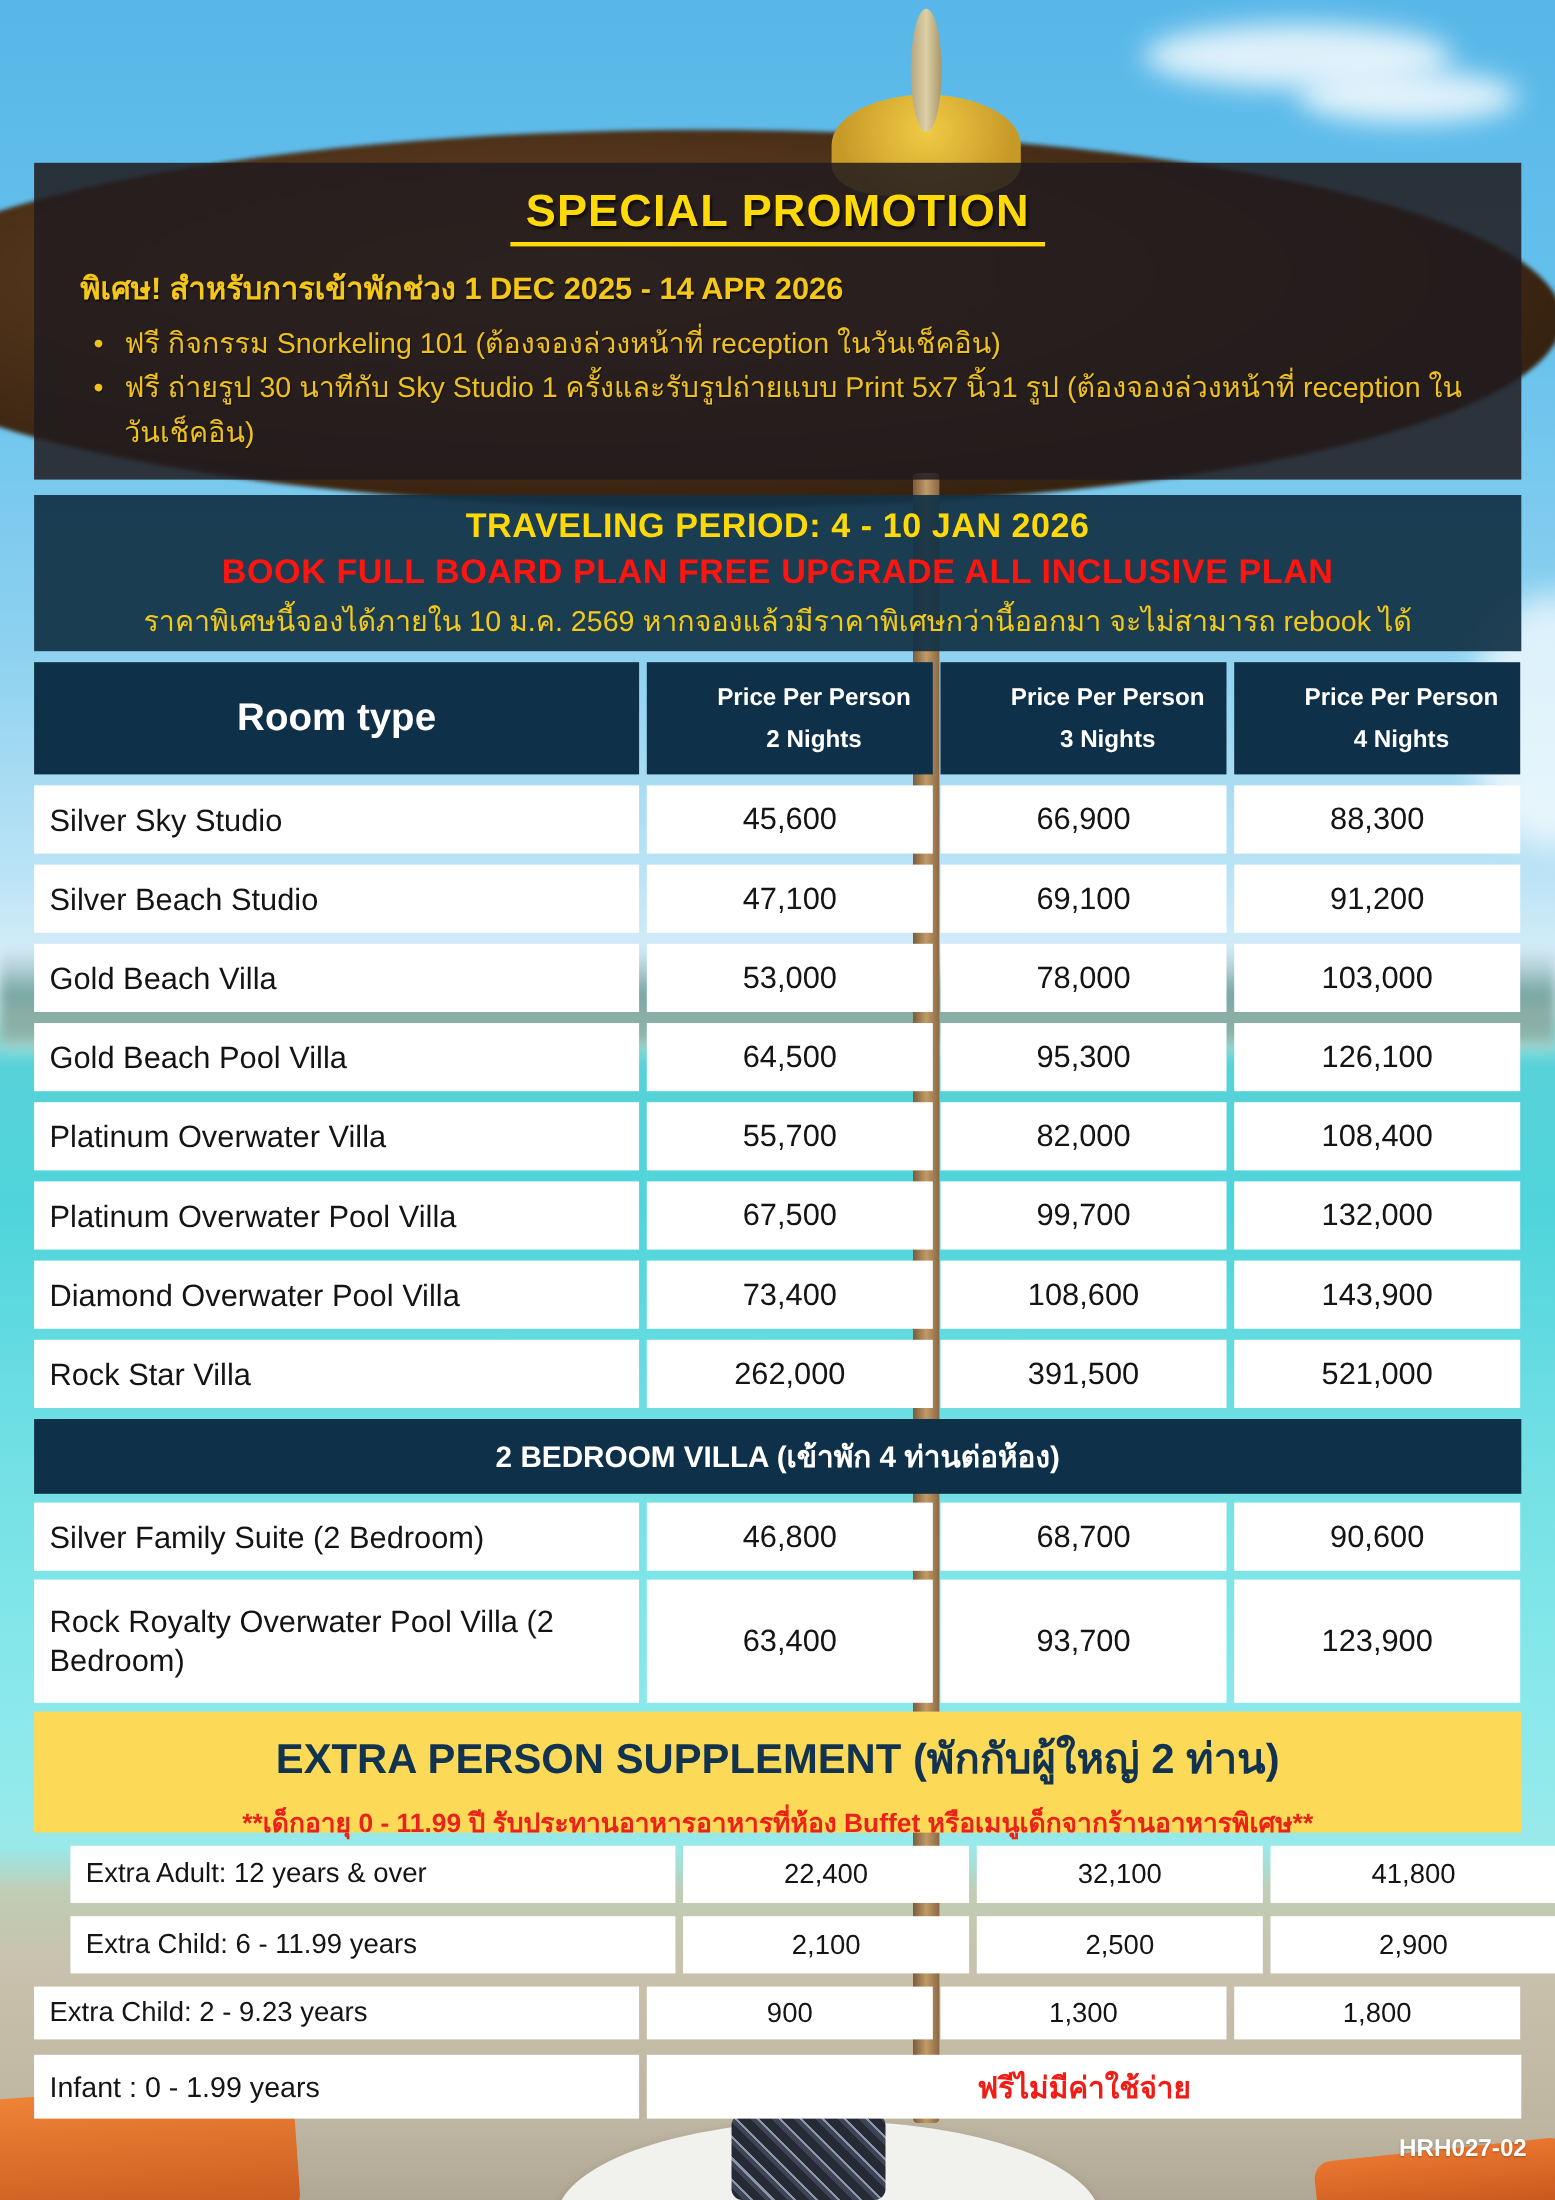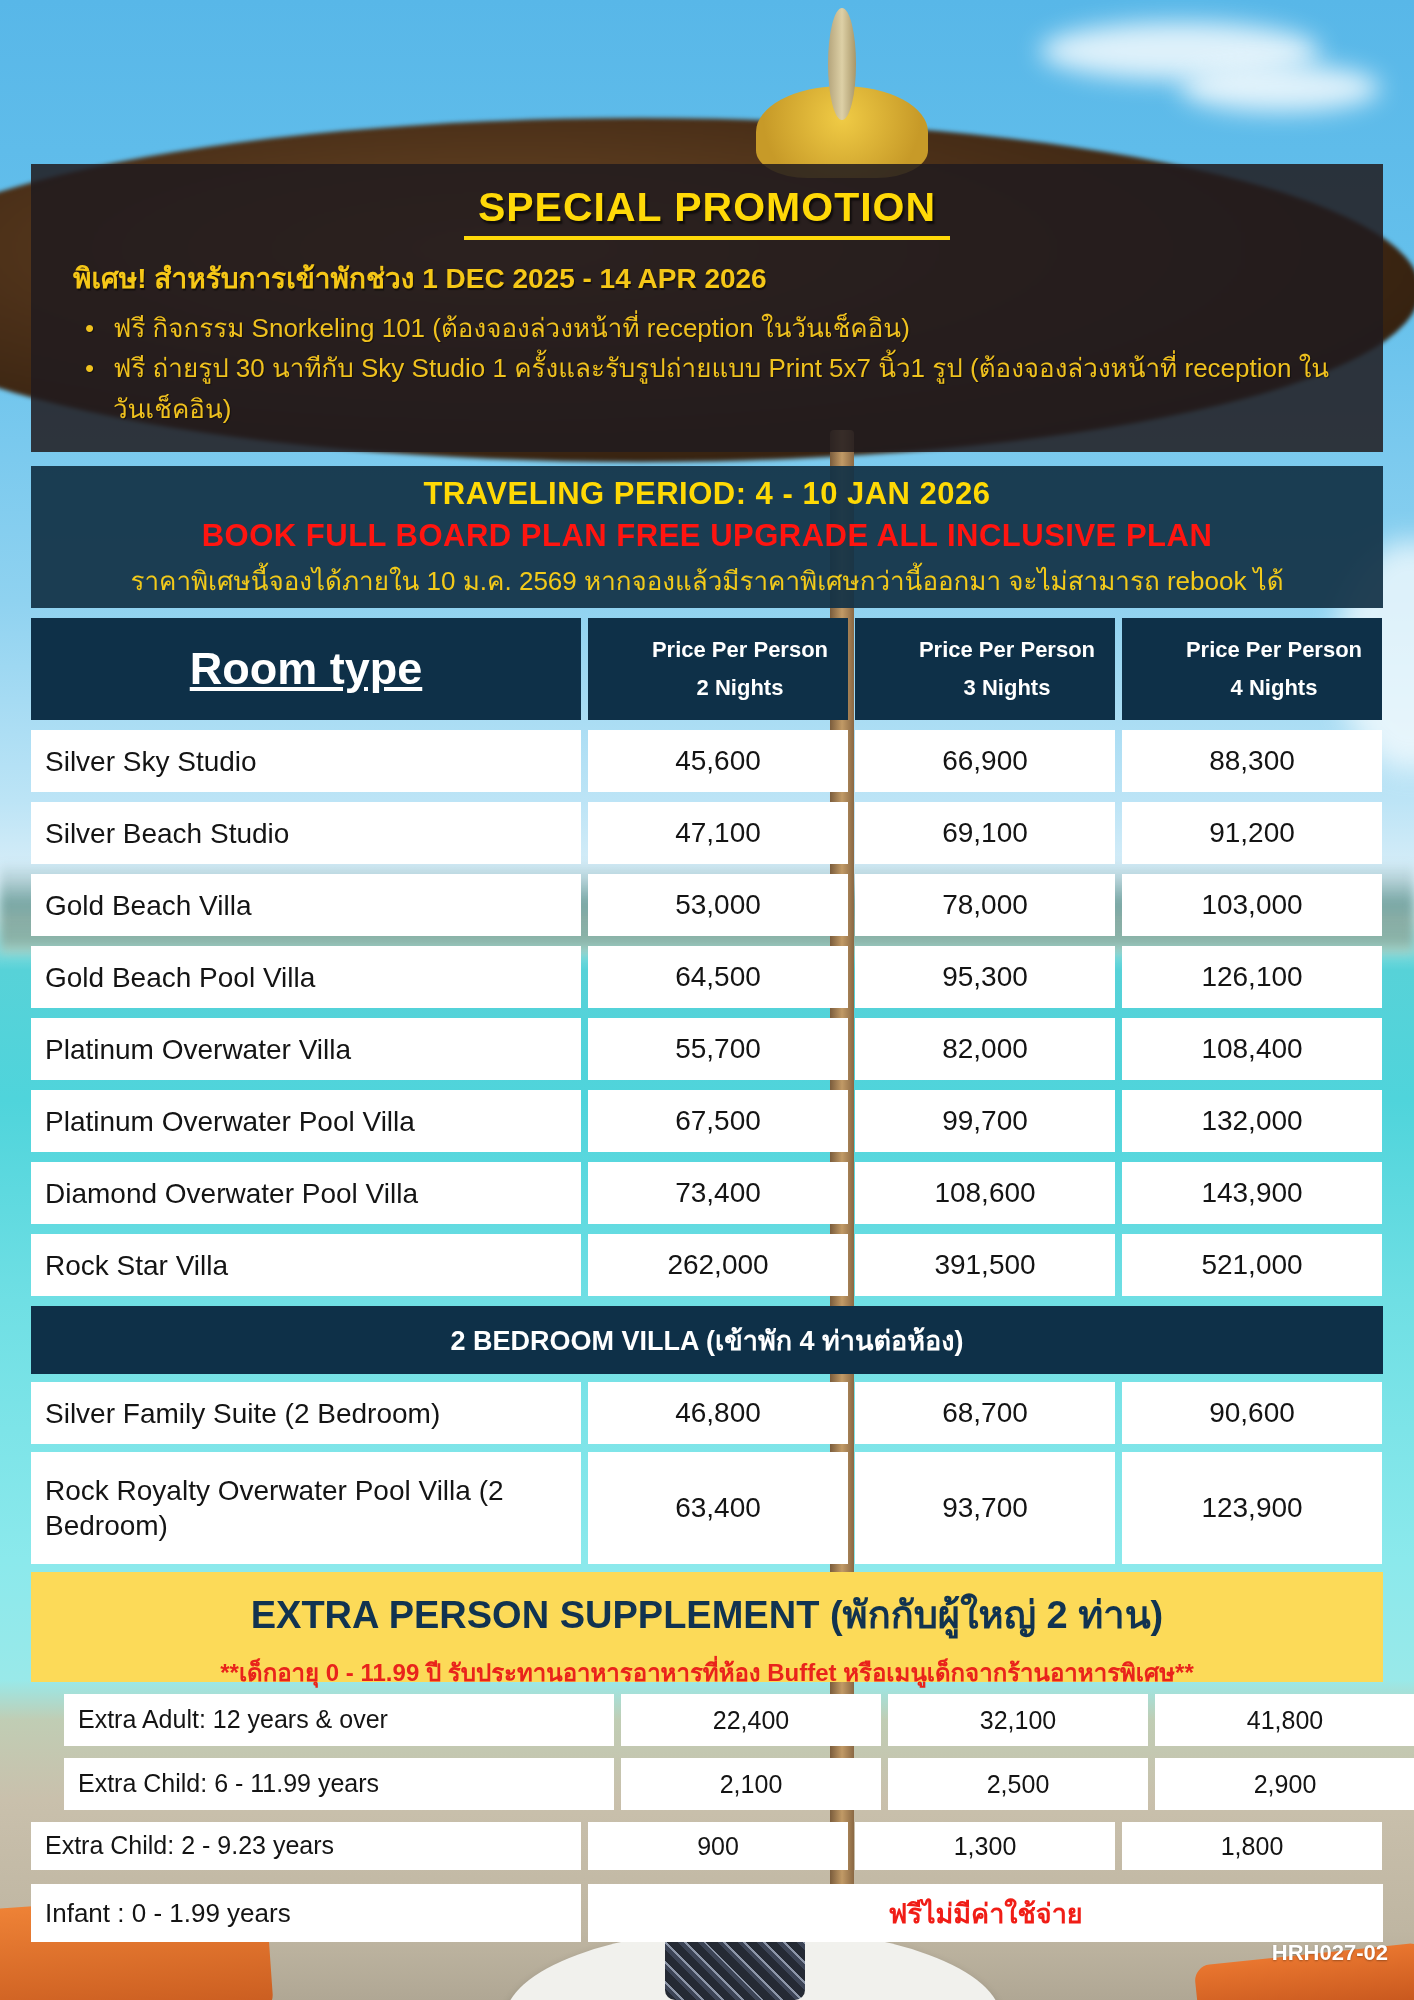--- a/index.html
+++ b/index.html
@@ -34,21 +34,21 @@
     background:linear-gradient(90deg,#7A5C3C,#C19A66,#8A6844); }
   .cushion-l { position:absolute; left:-22px; top:1900px; width:292px; height:122px; border-radius:18px;
     background:linear-gradient(180deg,#EE8236,#C85B1F); transform:rotate(-4deg); }
   .cushion-r { position:absolute; left:1196px; top:1954px; width:232px; height:58px; border-radius:16px;
     background:linear-gradient(180deg,#E9762F,#C8581E); transform:rotate(-6deg); }
   .side-table { position:absolute; left:505px; top:1928px; width:496px; height:182px; border-radius:50%;
     background:#F1F1ED; box-shadow:0 4px 10px rgba(0,0,0,0.18); }
   .basket { position:absolute; left:665px; top:1922px; width:140px; height:78px; border-radius:10px;
     background:repeating-linear-gradient(45deg,#252A34 0 8px,#3C4456 8px 12px, #8d96a8 12px 14px); }
   
-  .content { position:absolute; left:31px; top:16px; width:1352px; z-index:1; }
+  .content { position:absolute; left:31px; top:0; width:1352px; z-index:1; }
   .promo-box { margin-top:148px; height:288px; padding:20px 42px 0;
     background:rgba(33,27,30,0.86); text-align:left; }
   .promo-title-wrap { text-align:center; }
   .promo-title { display:inline-block; color:#FFD908; font-size:41px; font-weight:bold;
     letter-spacing:1px; border-bottom:4px solid #FFD908; padding:0 14px 5px;
     text-shadow:2px 3px 2px rgba(0,0,0,0.6); }
   .promo-sub { margin-top:16px; color:#F5C717; font-size:28px; font-weight:bold;
     text-shadow:1px 2px 1px rgba(0,0,0,0.5); }
   .promo-bullets { list-style:none; margin-top:8px; }
   .promo-bullets li { position:relative; padding-left:40px; color:#EFC11E; font-size:26px;
@@ -59,21 +59,21 @@
   .period-l1 { color:#FFD905; font-size:31px; font-weight:bold; letter-spacing:0.5px; }
   .period-l2 { color:#FF1510; font-size:31px; font-weight:bold; margin-top:6px; letter-spacing:0.5px; }
   .period-l3 { color:#F3CA1A; font-size:26px; margin-top:6px; }
   .prow { display:grid; grid-template-columns:550px 260px 260px 260px; column-gap:7px; }
   .cell { background:#fff; display:flex; align-items:center; justify-content:center;
     color:#141414; font-size:28px; }
   .cell.name { justify-content:flex-start; padding-left:14px; line-height:1.25; }
   .cell.navy { background:#0E3048; color:#fff; }
   .hdr { margin-top:10px; height:102px; }
   .hdr .cell { height:102px; }
-  .room-type-head { font-size:45px; font-weight:bold;text-decoration:underline; }
+  .room-type-head { font-size:35px; font-weight:bold; }
   .price-head { flex-direction:column; gap:12px; font-size:22px; font-weight:bold;padding-left:44px; }
   .r { margin-top:10px; height:62px; }
   .r .cell { height:62px; }
   .r2 { margin-top:8px; height:62px; }
   .r2 .cell { height:62px; }
   .r-tall { margin-top:8px; height:112px; }
   .r-tall .cell { height:112px; }
   .section-banner { margin-top:10px; height:68px; background:#0E3048; display:flex;
     align-items:center; justify-content:center; color:#fff; font-size:27px; font-weight:bold; }
   .extra-banner { margin-top:8px; height:110px; background:#FCDA58; text-align:center; padding-top:12px; }

